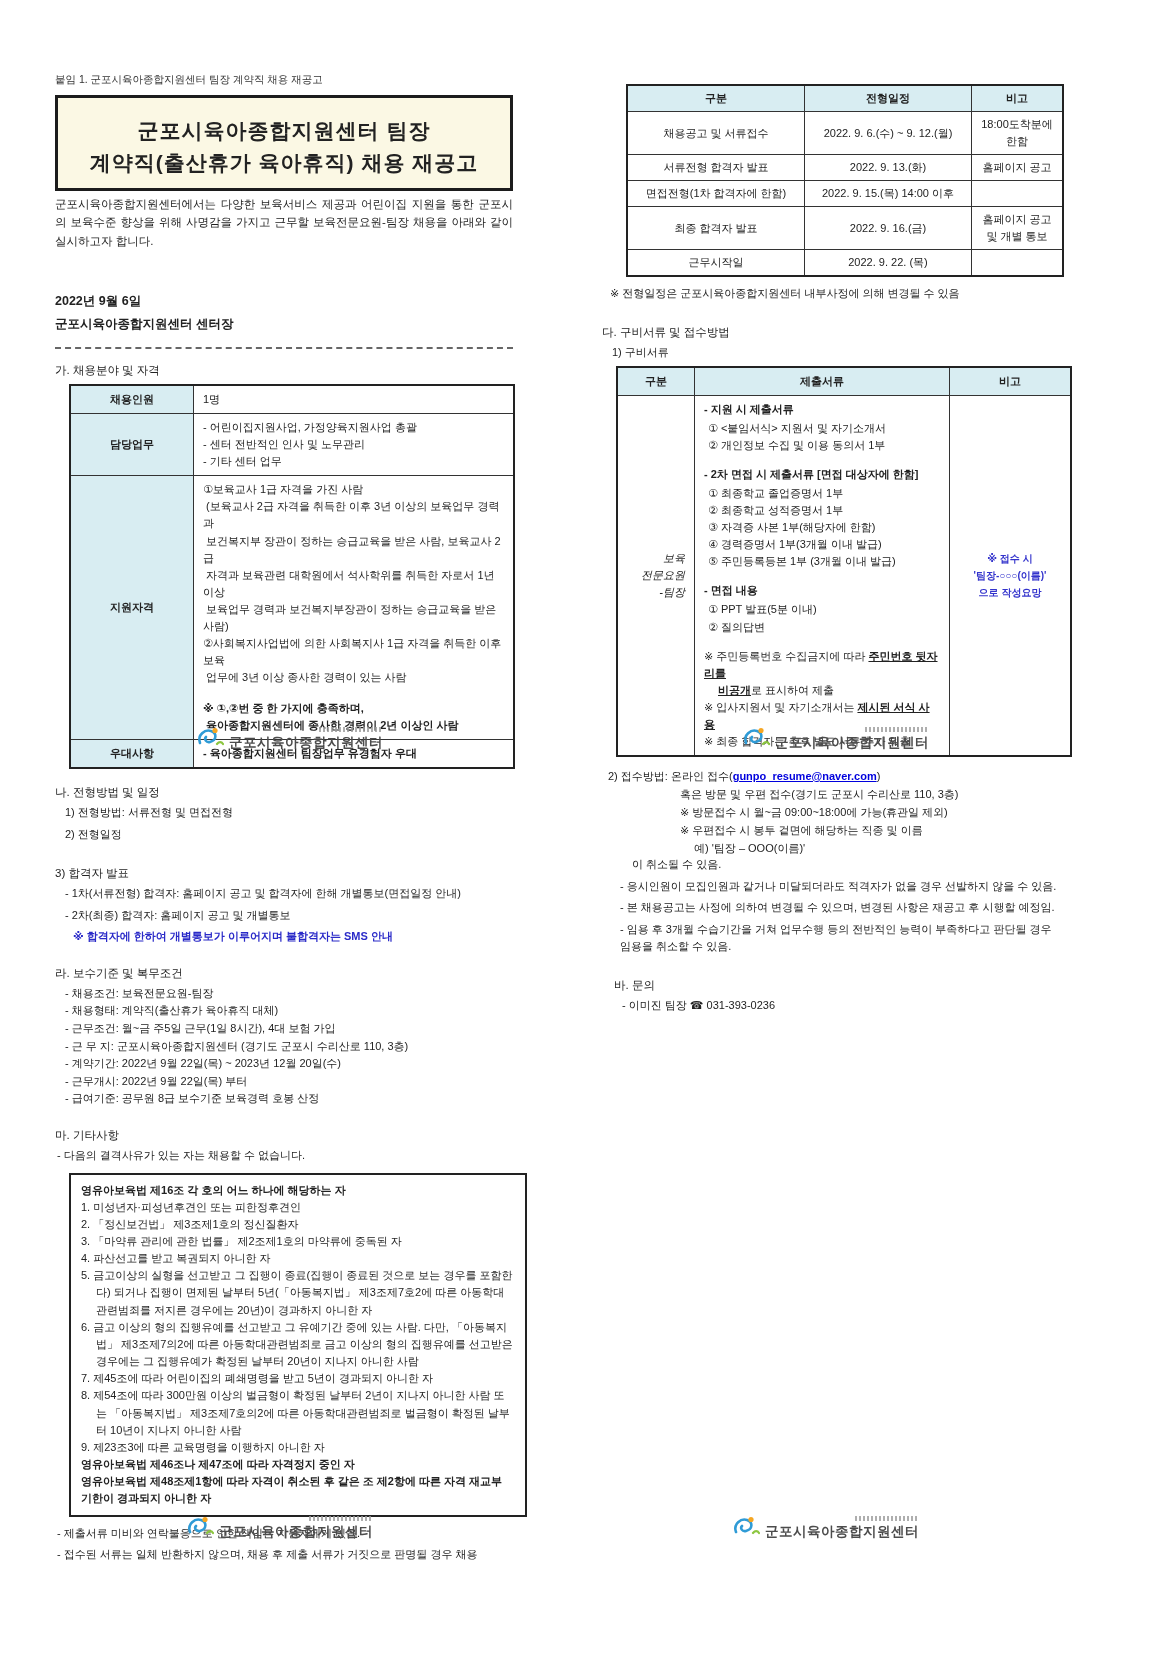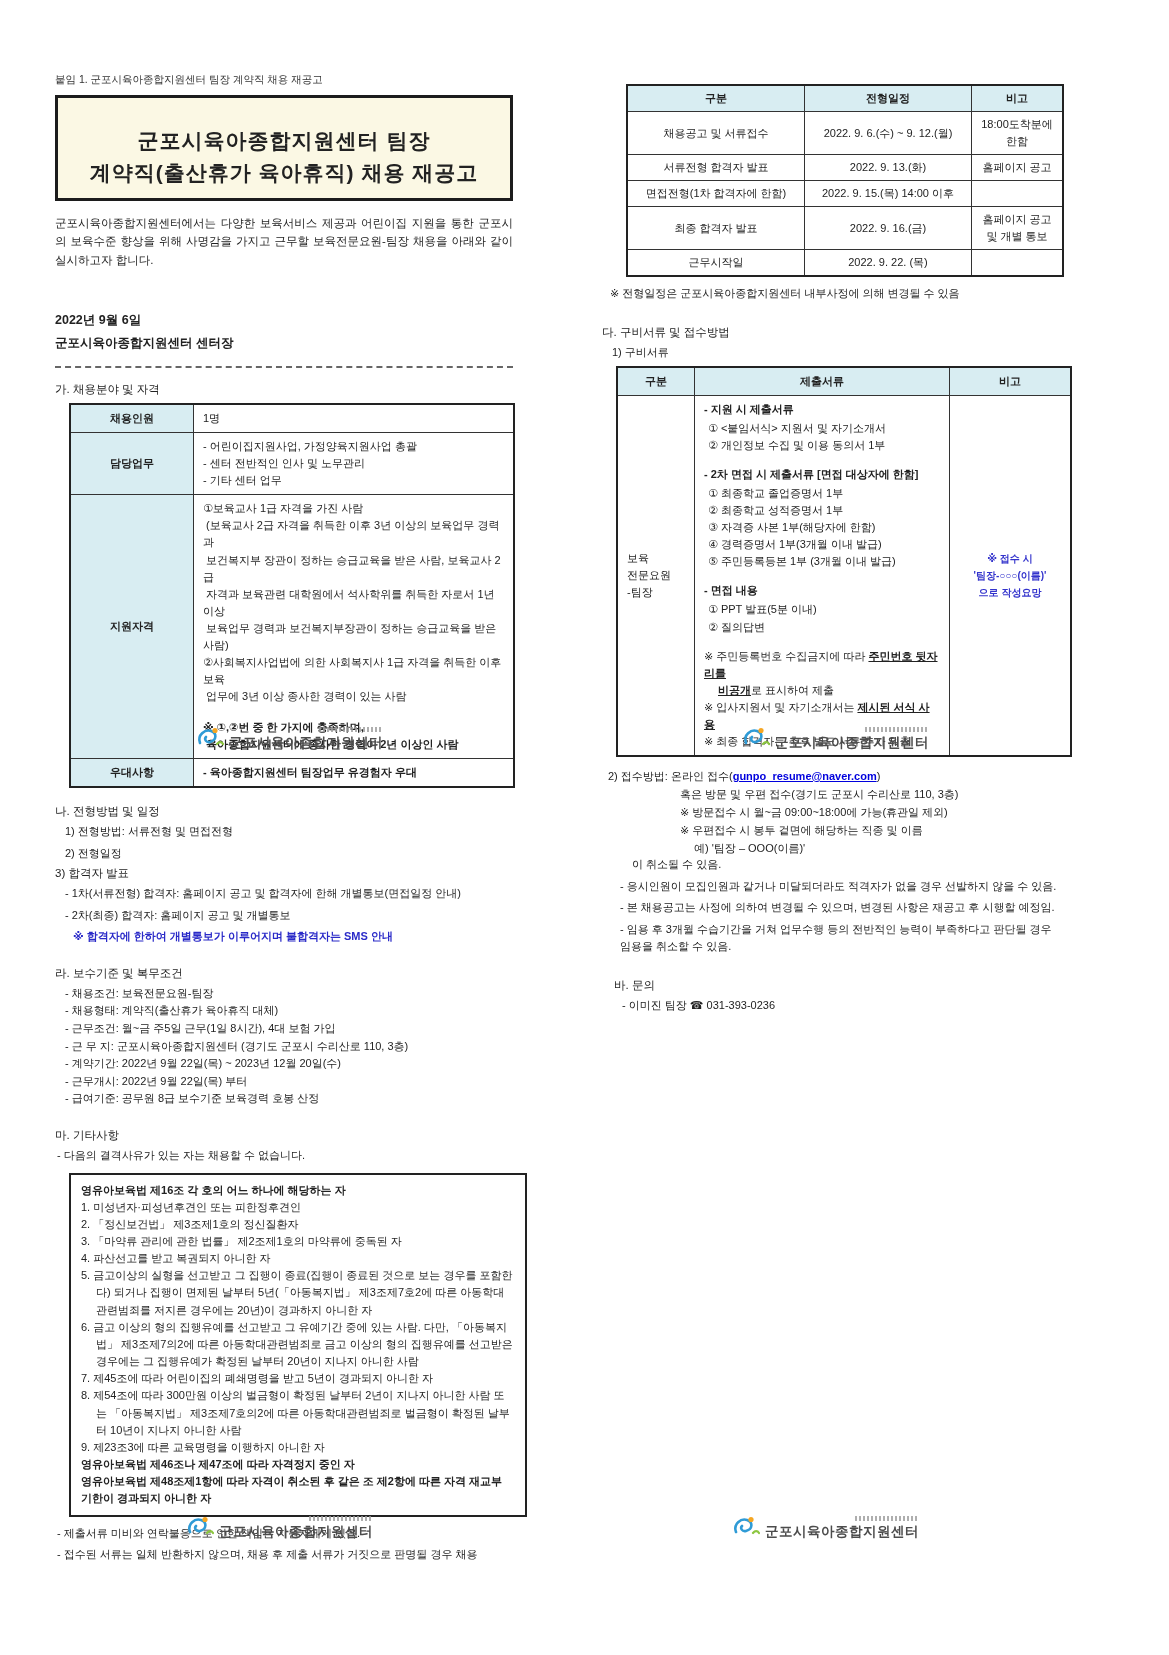--- a/index.html
+++ b/index.html
@@ -10,37 +10,37 @@
   }
   .q { position:absolute; }
   .q1 { left:55px;  top:73px;  width:458px; }
   .q2 { left:602px; top:82px;  width:472px; }
   .q3 { left:55px;  top:852px; width:474px; }
   .q4 { left:602px; top:852px; width:478px; }
 
   .attach { font-size:10.5px; color:#333; }
   .title-box {
     margin-top:8px; border:3px solid #1c1c1c; background:#fbf8e4;
-    text-align:center; padding:27px 4px 10px 4px;
+    text-align:center; padding:17px 4px 10px 4px;
   }
   .title-box .tl { font-size:21px; font-weight:bold; line-height:1.5; letter-spacing:1px; }
-  .intro { margin-top:13px; font-size:11.5px; line-height:1.6; text-align:justify; }
+  .intro { margin-top:4px; font-size:11.5px; line-height:1.6; text-align:justify; }
   .date-block { margin-top:40px; text-align:left; font-weight:bold; font-size:12.5px; line-height:1.8; }
   .dashline { margin:12px 0 10px 0; border-top:2px dashed #666; height:0; }
   .sec { font-size:11.5px; margin-top:14px; }
   .sub { font-size:11px; margin:4px 0 0 10px; line-height:1.6; }
 
   table { border-collapse:collapse; }
   .tbl { border:2px solid #222; }
   .tbl td { border:1px solid #333; padding:5px 9px; font-size:11px; line-height:1.55; vertical-align:middle; }
   .hd { background:#d8edf2; font-weight:bold; text-align:center; }
   .pre { white-space:pre-wrap; }
   .b { font-weight:bold; }
   .u { text-decoration:underline; }
-  .center { text-align:left; }
+  .center { text-align:right;font-style:italic; }
 
   .recruit-tbl { width:446px; margin:6px 0 0 14px; }
   .recruit-tbl .hd { width:104px; }
 
   .sched-tbl { width:438px; margin:2px 0 0 24px; }
   .sched-tbl td { text-align:center; padding:4px 4px; }
   .sched-tbl .c0 { width:168px; }
   .sched-tbl .c1 { width:158px; }
   .sched-note { margin:9px 0 0 8px; font-size:11px; }
 

